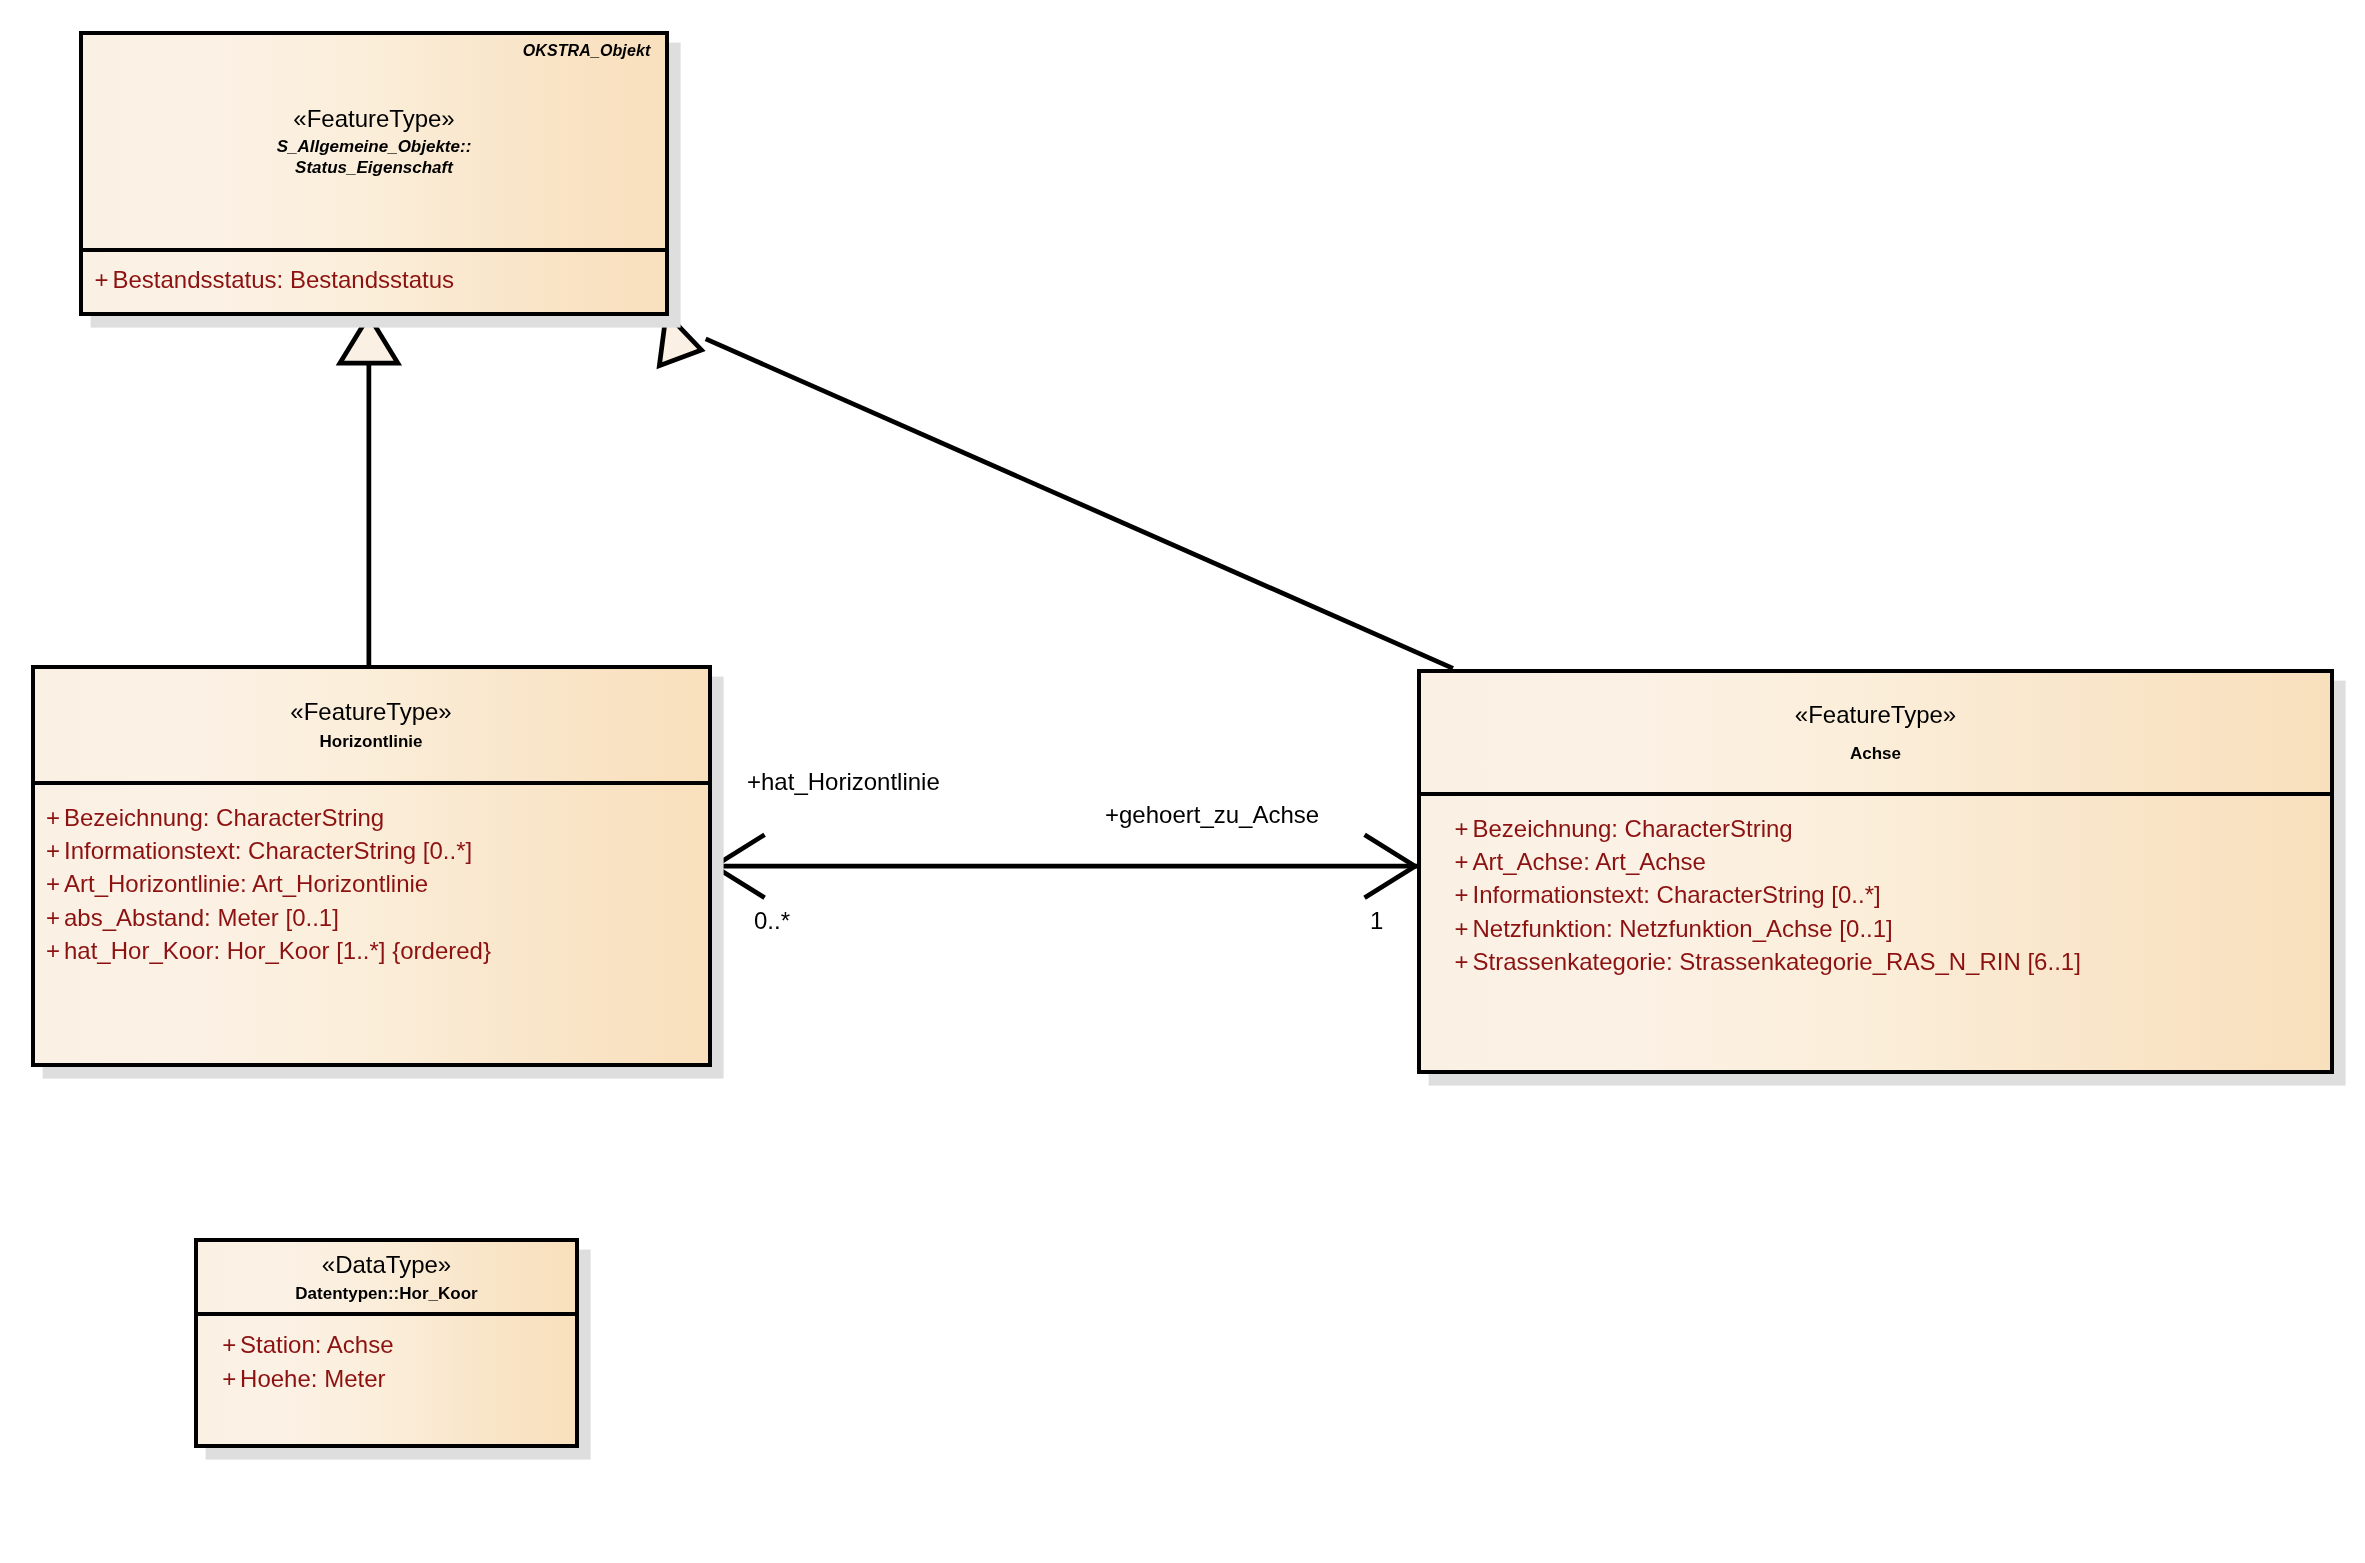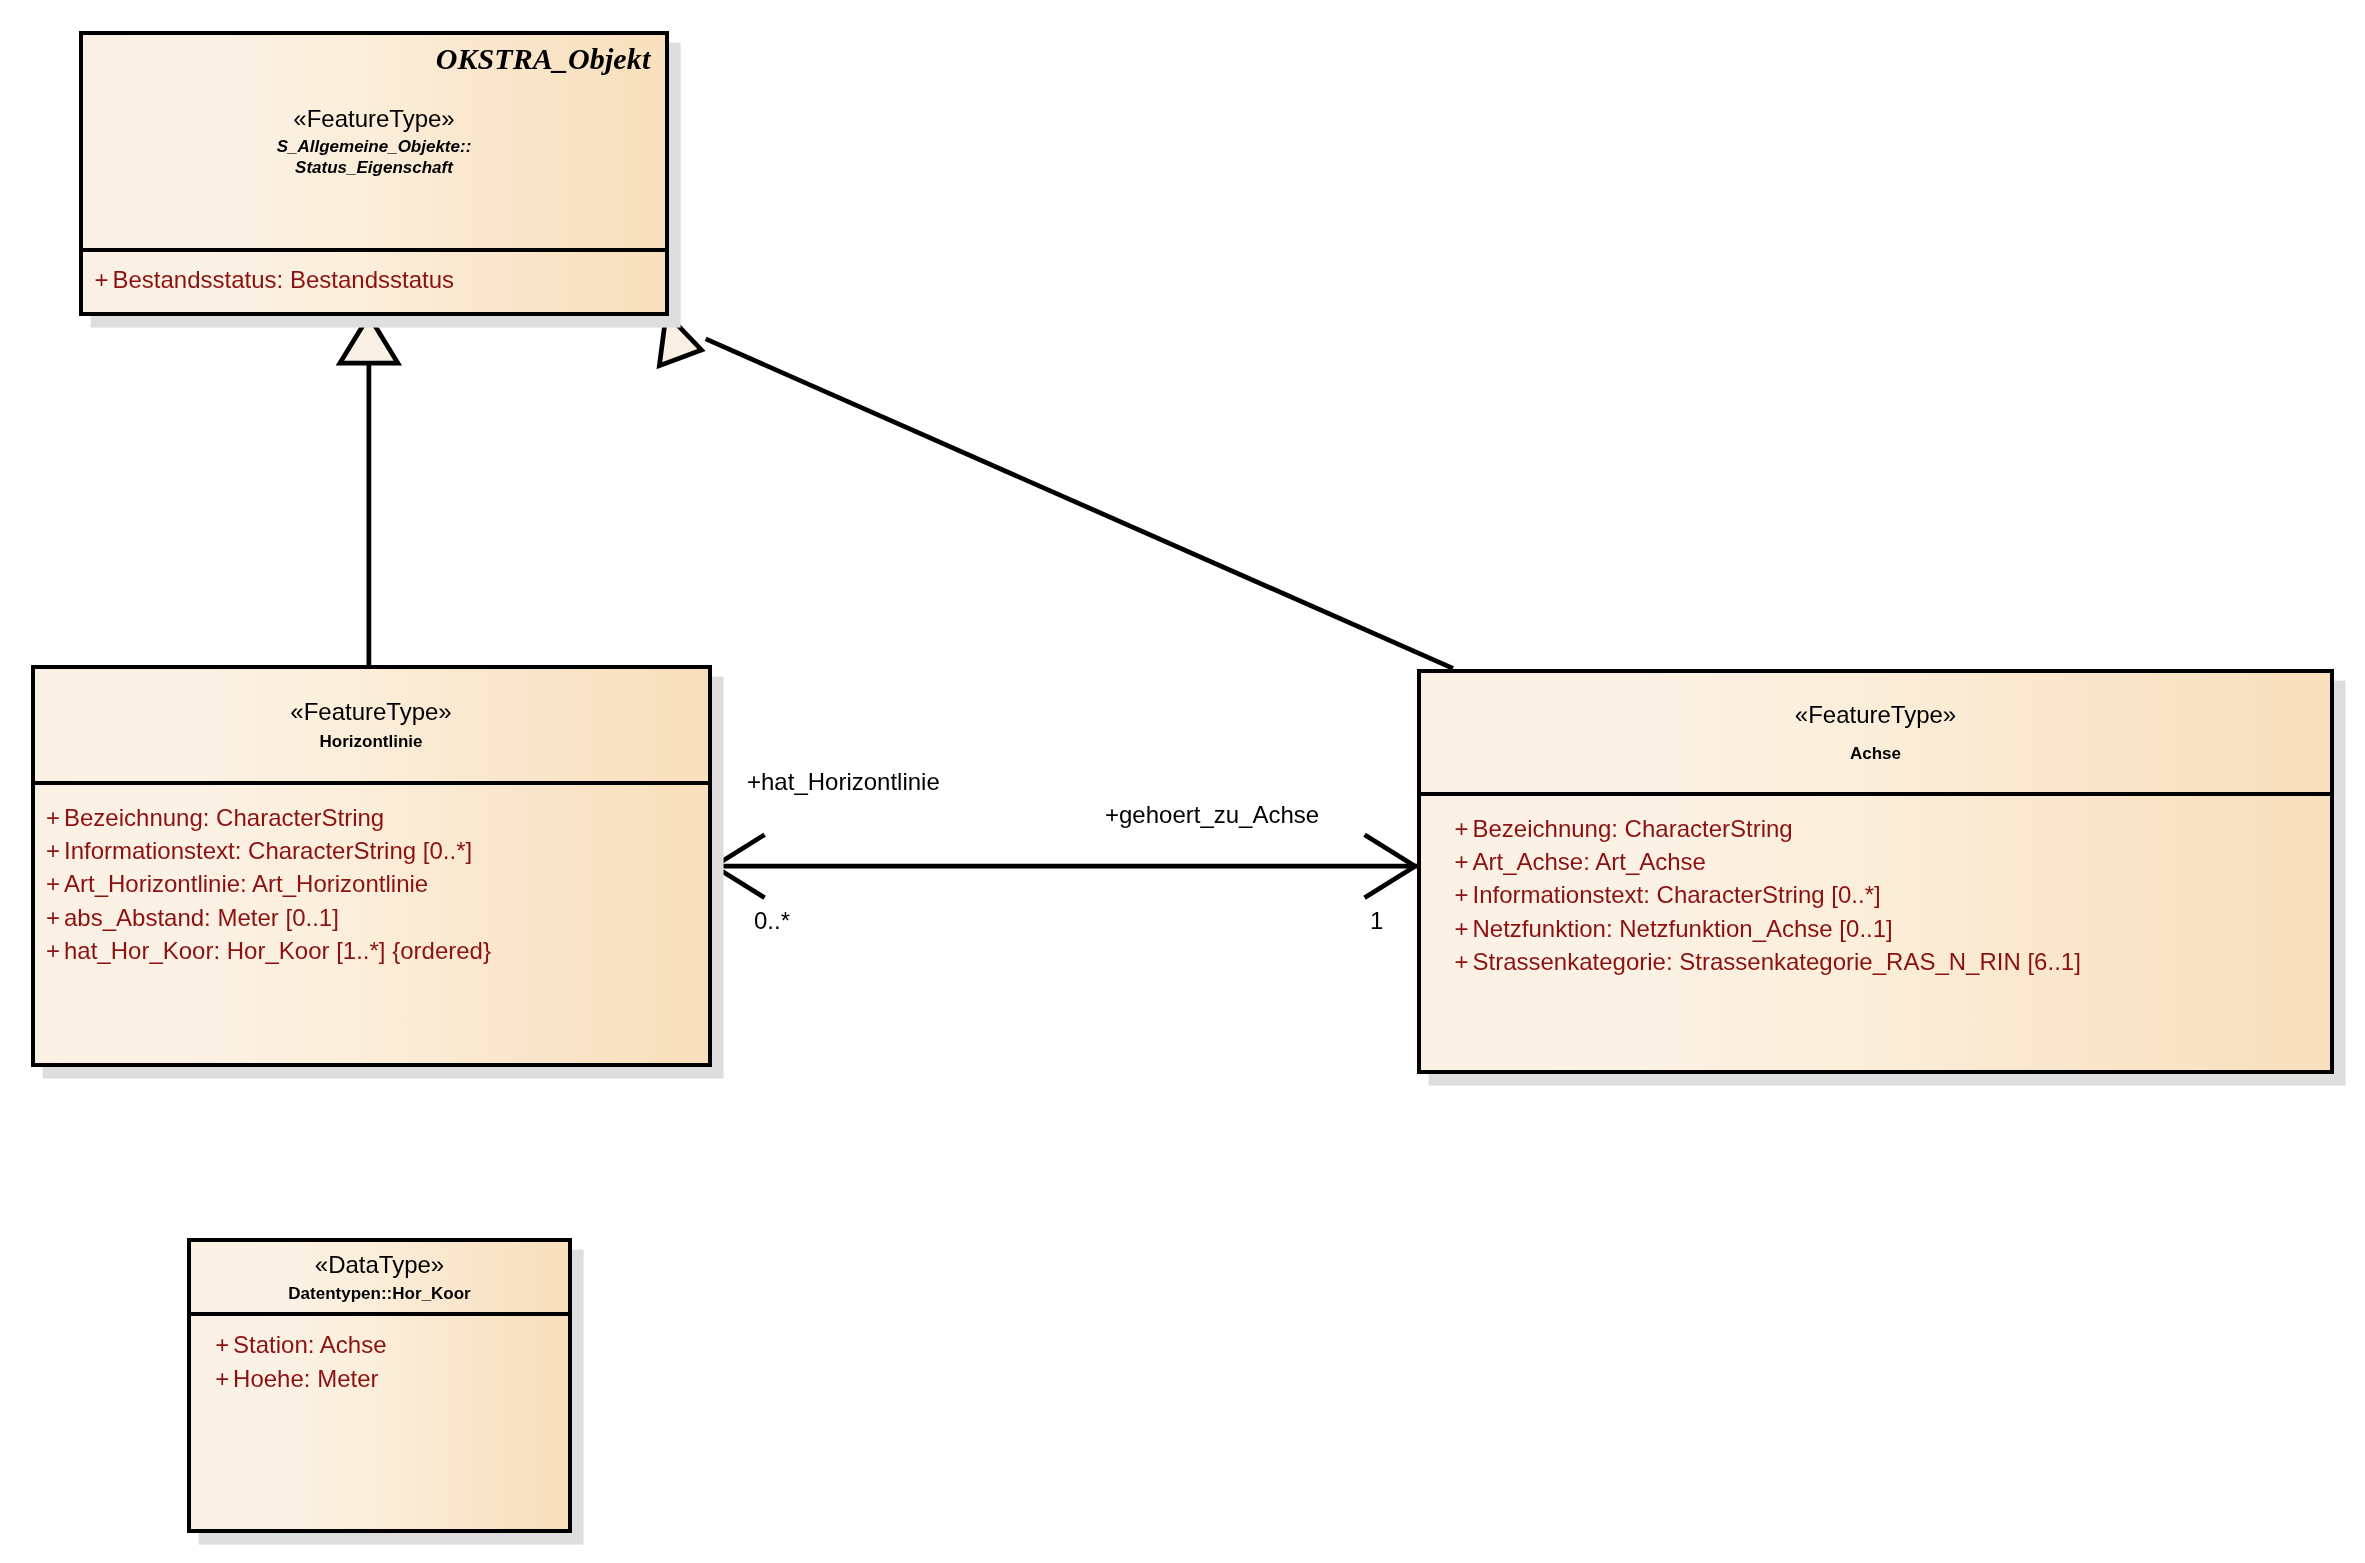--- a/index.html
+++ b/index.html
@@ -44,24 +44,23 @@
     align-items: center;
     justify-content: center;
   }
 
   .class-ref-name {
     position: absolute;
     top: 7.4px;
     right: 14.7px;
     font-style: italic;
     font-weight: bold;
-    font-size: 30px;
+    font-size: 16px;
     color: #000000;
     letter-spacing: 0.1px;
-    font-family: Liberation Serif, serif;
   }
 
   .stereotype {
     font-size: 24px;
     color: #000000;
     line-height: 1.22;
     text-align: center;
   }
 
   .class-name {
@@ -217,21 +216,21 @@
         <span class="attr-vis">+</span>
         <span class="attr-text">Netzfunktion: Netzfunktion_Achse [0..1]</span>
       </div>
       <div class="attr-row">
         <span class="attr-vis">+</span>
         <span class="attr-text">Strassenkategorie: Strassenkategorie_RAS_N_RIN [6..1]</span>
       </div>
     </div>
   </div>
 
-  <div class="uml-class" style="left:187px; top:1238px; width:385px; height:295px;">
+  <div class="uml-class" style="left:194px; top:1238px; width:385px; height:210px;">
     <div class="uml-header" style="height:74px;">
       <div class="stereotype">«DataType»</div>
       <div class="class-name" style="margin-top:5px;">Datentypen::Hor_Koor</div>
     </div>
     <div class="uml-attrs" style="padding-left:12.6px; padding-top:12.6px;">
       <div class="attr-row">
         <span class="attr-vis">+</span>
         <span class="attr-text">Station: Achse</span>
       </div>
       <div class="attr-row">

